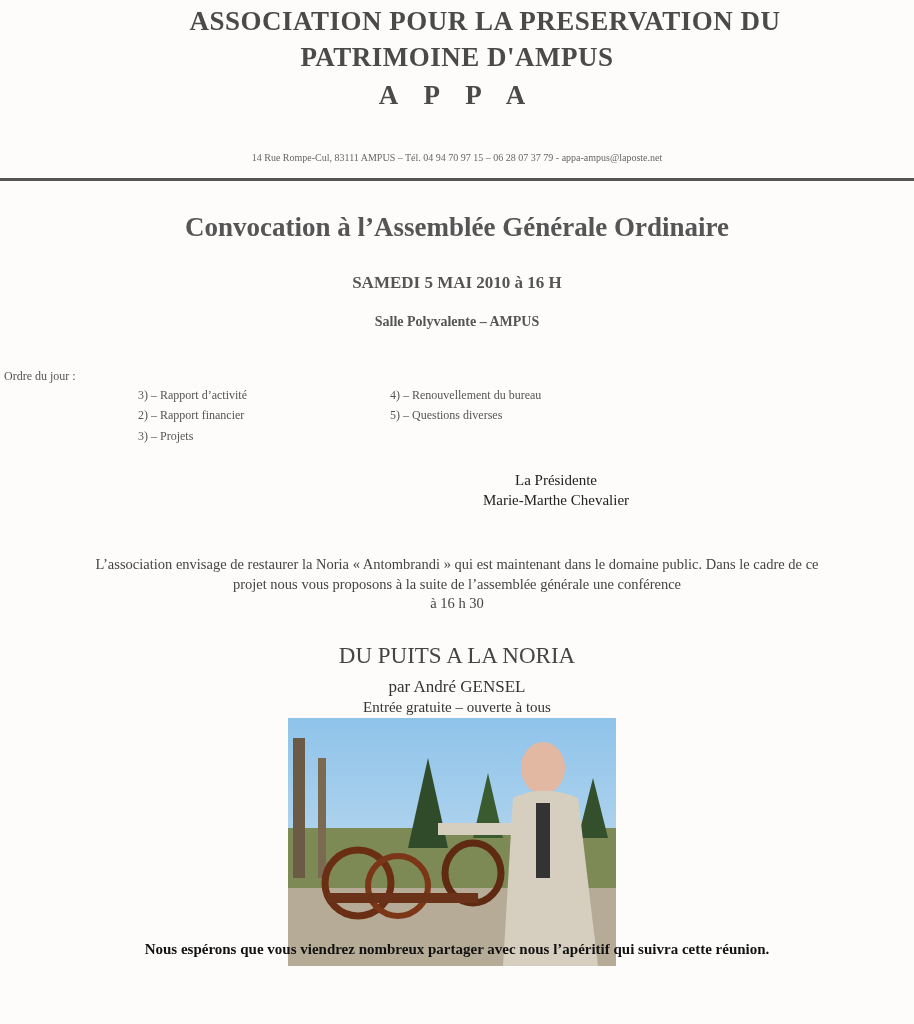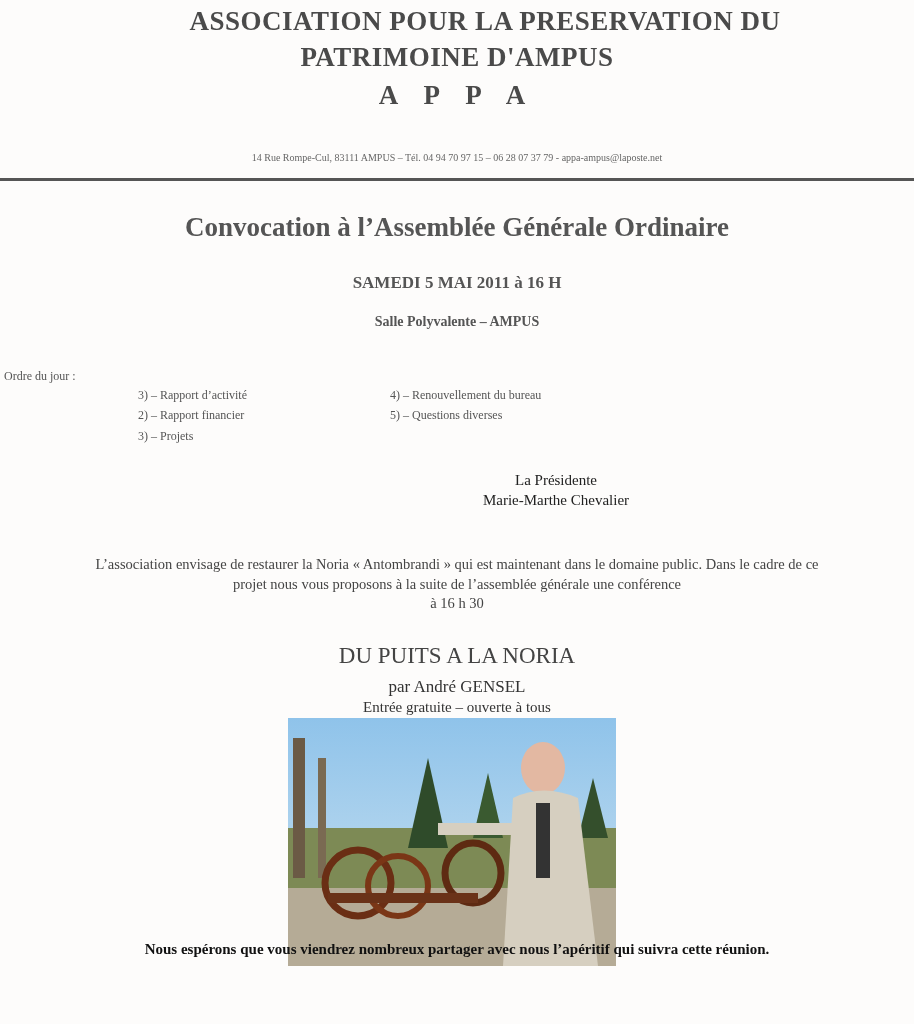--- a/index.html
+++ b/index.html
@@ -25,21 +25,21 @@
 </head>
 <body>
 
 <div class="abs center h1" style="top:6px;margin-left:28px;">ASSOCIATION POUR LA PRESERVATION DU</div>
 <div class="abs center h1" style="top:42px;">PATRIMOINE D'AMPUS</div>
 <div class="abs center h1 appa" style="top:80px;">A P P A</div>
 <div class="abs center addr" style="top:152px;">14 Rue Rompe-Cul, 83111 AMPUS – Tél. 04 94 70 97 15 – 06 28 07 37 79 - appa-ampus@laposte.net</div>
 <div class="abs rule"></div>
 
 <div class="abs center title" style="top:212px;">Convocation à l’Assemblée Générale Ordinaire</div>
-<div class="abs center date" style="top:273px;">SAMEDI 5 MAI 2011 à 16 H</div>
+<div class="abs center date" style="top:273px;">SAMEDI 5 MAI 2010 à 16 H</div>
 <div class="abs center place" style="top:314px;">Salle Polyvalente – AMPUS</div>
 
 <div class="abs small" style="left:4px; top:369px;">Ordre du jour :</div>
 <div class="abs small" style="left:138px; top:388px;">3) – Rapport d’activité</div>
 <div class="abs small" style="left:138px; top:408px;">2) – Rapport financier</div>
 <div class="abs small" style="left:138px; top:429px;">3) – Projets</div>
 <div class="abs small" style="left:390px; top:388px;">4) – Renouvellement du bureau</div>
 <div class="abs small" style="left:390px; top:408px;">5) – Questions diverses</div>
 
 <div class="abs sig" style="left:440px; width:232px; text-align:center; top:472px;">La Présidente</div>

